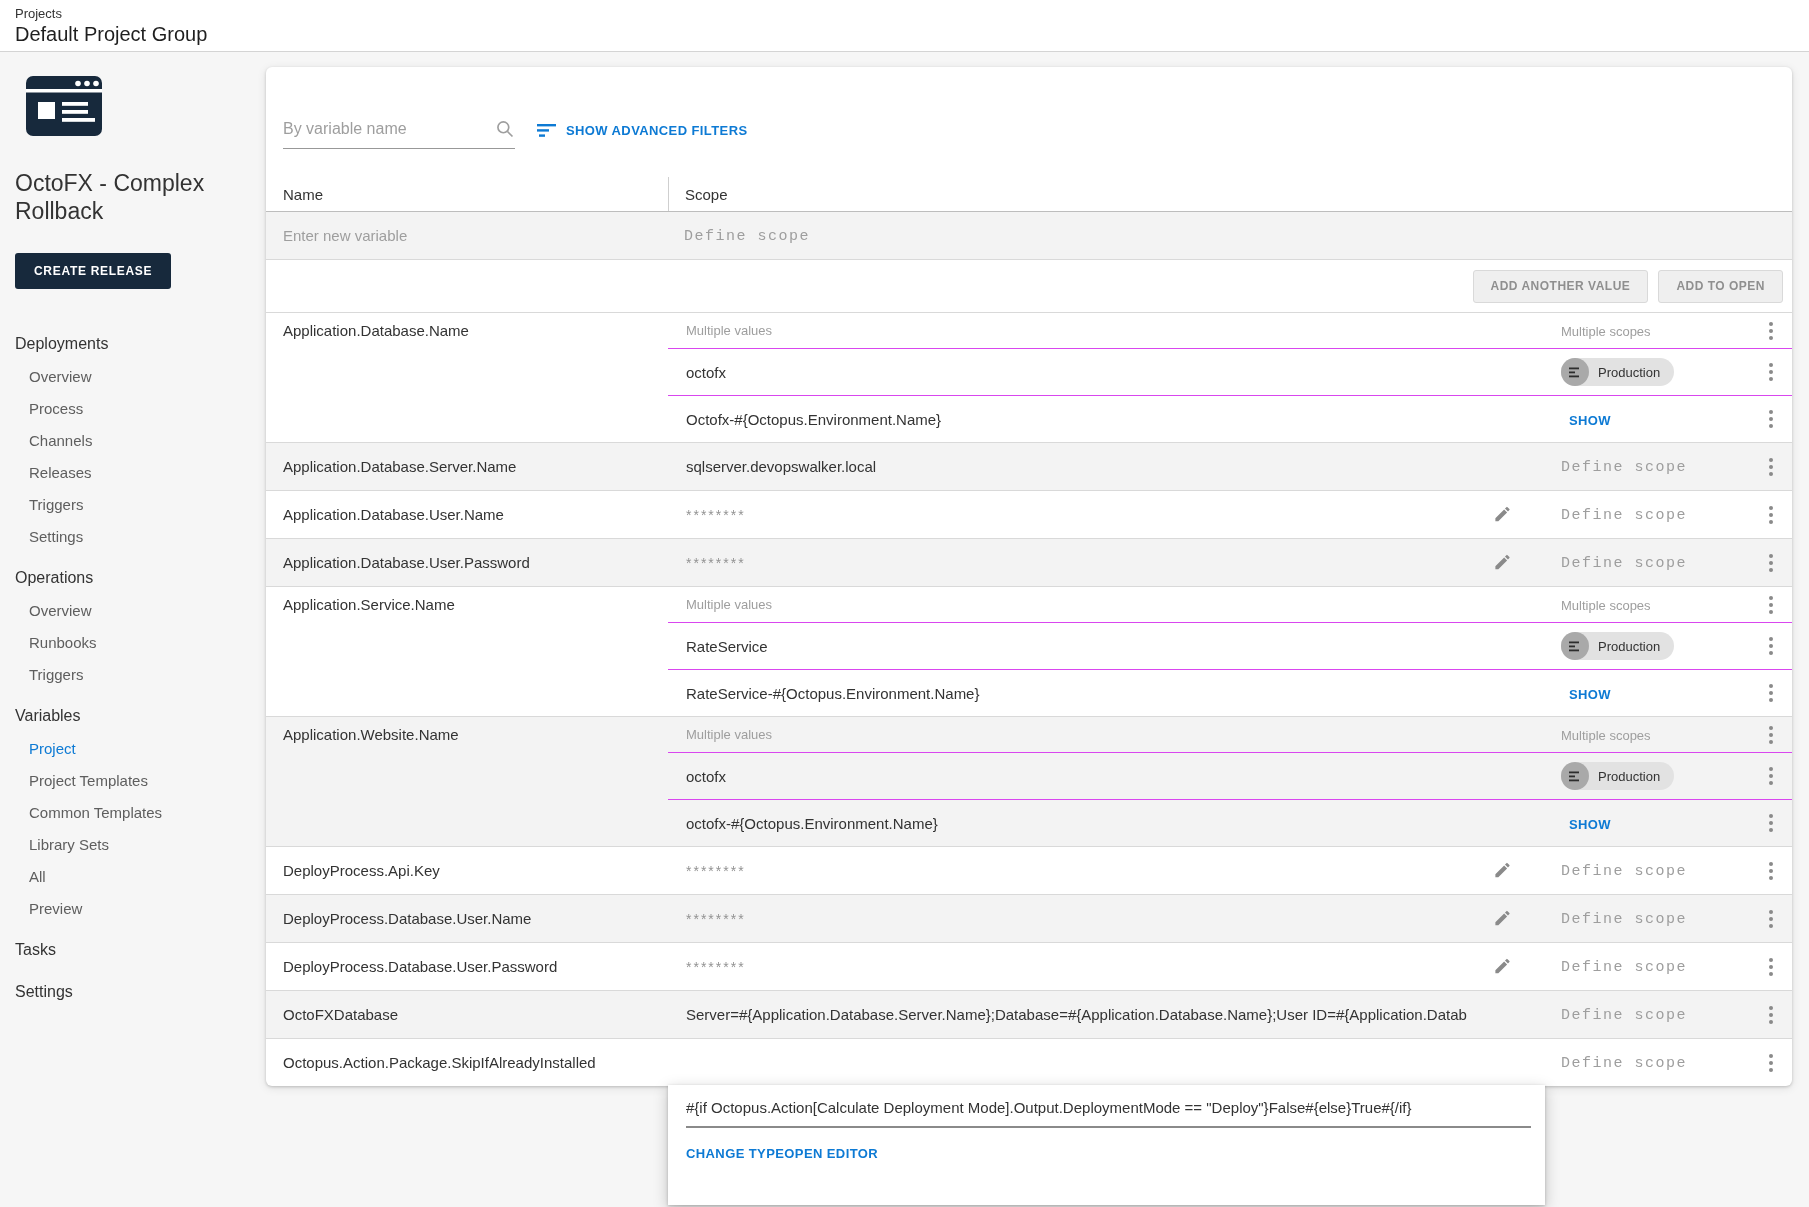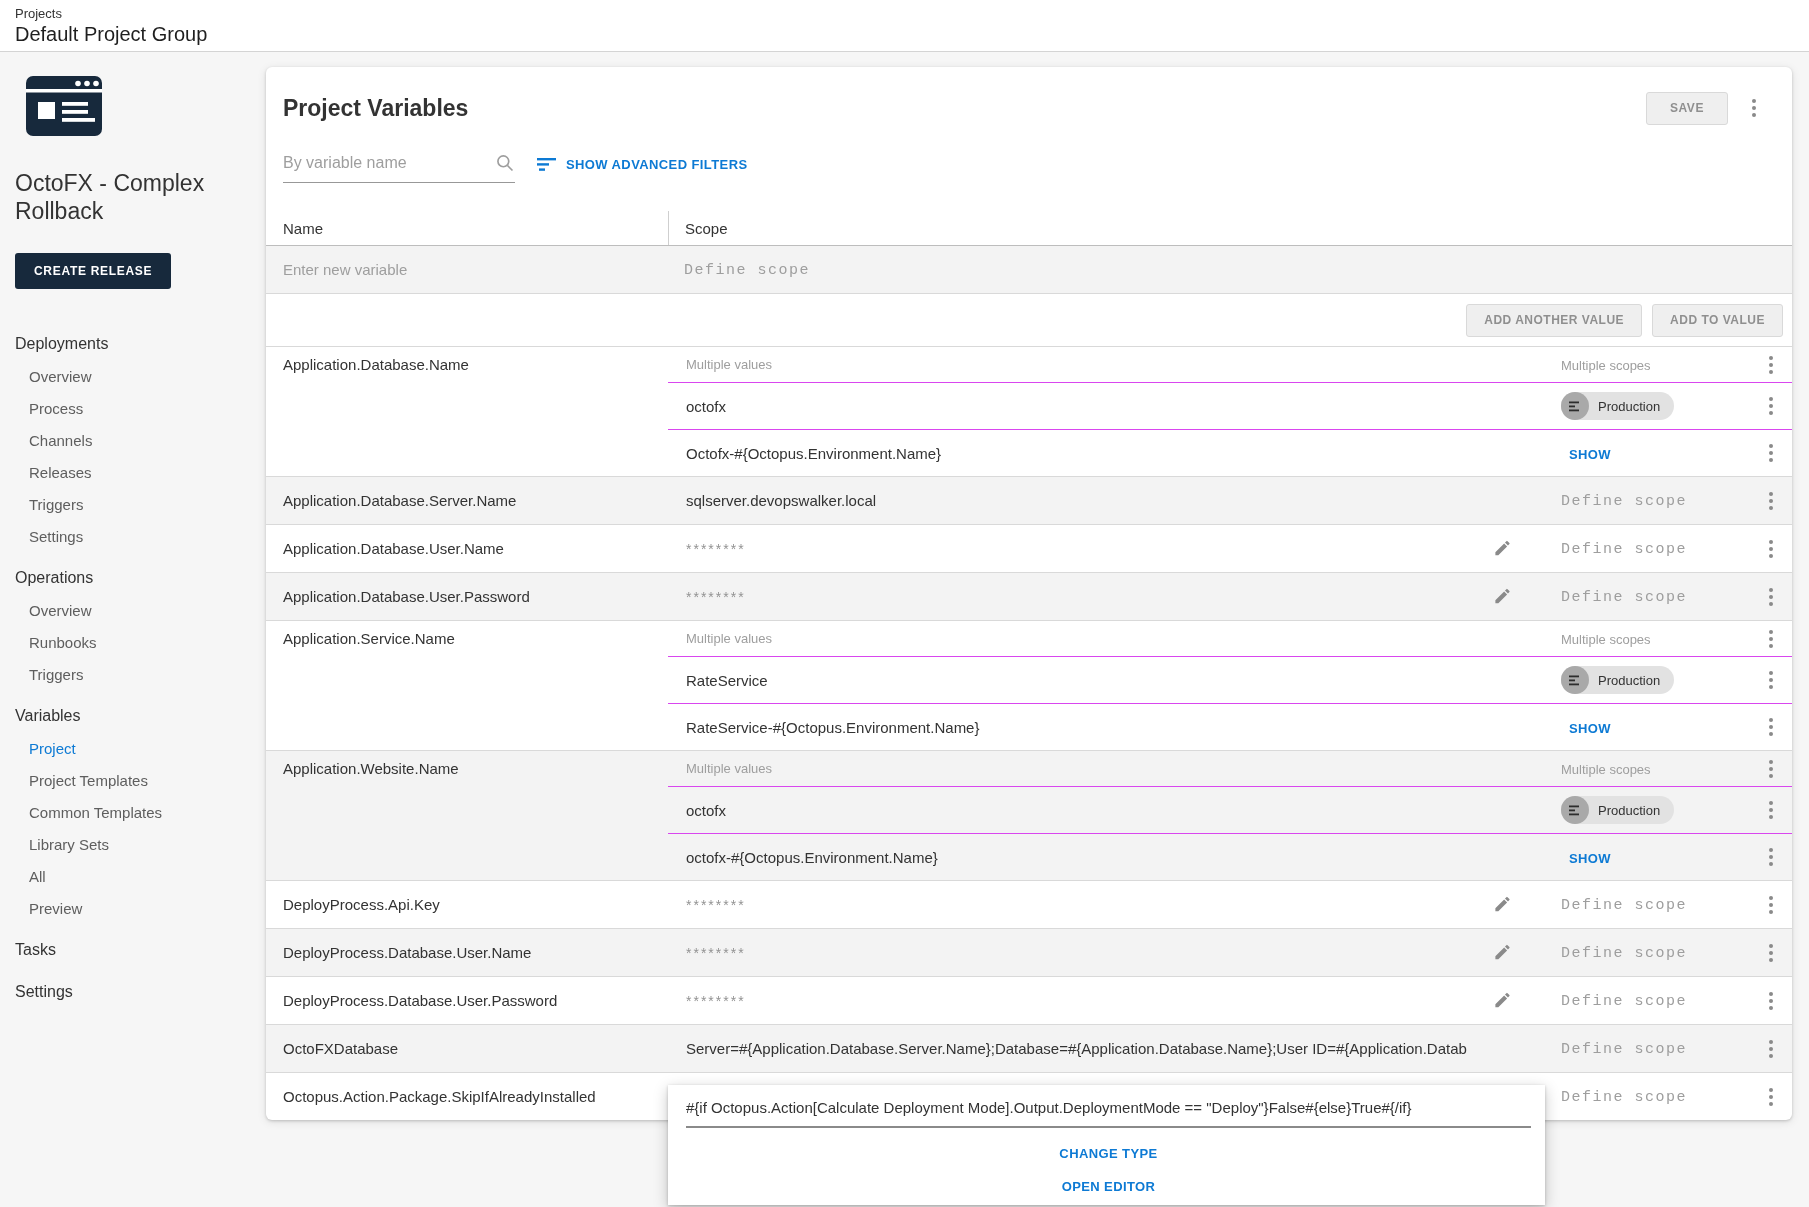--- a/index.html
+++ b/index.html
@@ -80,21 +80,21 @@
   .chip-label { font-size:13px; color:#333; }
 
   .kebab { position:absolute; right:19px; top:50%; transform:translateY(-50%); cursor:pointer; line-height:0; }
   .pencil { position:absolute; right:33px; top:50%; transform:translateY(-55%); cursor:pointer; line-height:0; }
 
   
   .editor-pop { position:absolute; left:402px; top:1018px; width:877px; height:120px; background:#fff; z-index:6;
       box-shadow:0 1px 3px rgba(0,0,0,.2), 0 4px 14px rgba(0,0,0,.22); padding:14px 14px 0 18px; }
   .editor-value { font-size:15px; color:#333; white-space:nowrap; overflow:hidden;
       padding-bottom:10px; border-bottom:2px solid #8a8a8a; }
-  .editor-links { display:flex; flex-direction:column; align-items:center; }
+  .editor-links { display:flex; flex-direction:row; align-items:flex-end; }
   .editor-link { color:#0d7ad4; font-size:13px; font-weight:700; letter-spacing:.4px; margin-top:18px; cursor:pointer; }
 </style>
 </head>
 <body>
 
 <div class="page">
 
   <header class="topbar">
     <div class="crumb-section">Projects</div>
     <div class="crumb-title">Default Project Group</div>
@@ -143,31 +143,20 @@
 
         <div class="nav-header">Tasks</div>
         <div class="nav-header">Settings</div>
       </nav>
     </aside>
 
     <main class="main">
       <section class="card">
 
         <div class="card-header">
-          <div class="title-row">
-            <h2 class="card-title">Project Variables</h2>
-            <button class="flat-btn save-btn">SAVE</button>
-            <span class="kebab-top">
-              <svg width="4" height="18" viewBox="0 0 4 18">
-                  <circle cx="2" cy="2" r="2" fill="#8a8a8a"></circle>
-                  <circle cx="2" cy="9" r="2" fill="#8a8a8a"></circle>
-                  <circle cx="2" cy="16" r="2" fill="#8a8a8a"></circle>
-                </svg>
-            </span>
-          </div>
 
           <div class="filter-row">
             <div class="search-box">
               <input type="text" placeholder="By variable name" style="">
               <span style="line-height:0;">
                 <svg width="20" height="20" viewBox="0 0 24 24" fill="none" stroke="#9e9e9e" stroke-width="2">
                   <circle cx="10" cy="10" r="6.5"></circle>
                     <line x1="15" y1="15" x2="21" y2="21"></line>
                 </svg>
               </span>
@@ -190,21 +179,21 @@
           <div class="c-scope">Scope</div>
         </div>
 
         <div class="vrow first gray">
           <div class="c-name"><input class="ph-input" placeholder="Enter new variable" style=""></div>
           <div class="c-scope"><span class="define">Define scope</span></div>
         </div>
 
         <div class="btn-row">
           <button class="flat-btn">ADD ANOTHER VALUE</button>
-          <button class="flat-btn">ADD TO VALUE</button>
+          <button class="flat-btn">ADD TO OPEN</button>
         </div>
 
         <div class="vgroup">
           <div class="c-name">Application.Database.Name</div>
           <div class="group-col">
             <div class="sub sub-head">
               <div class="sv muted-sm">Multiple values</div>
               <div class="c-scope"><span class="muted-sm">Multiple scopes</span>
                 <span class="kebab"><svg width="4" height="18" viewBox="0 0 4 18">
                       <circle cx="2" cy="2" r="2" fill="#8a8a8a"></circle>

